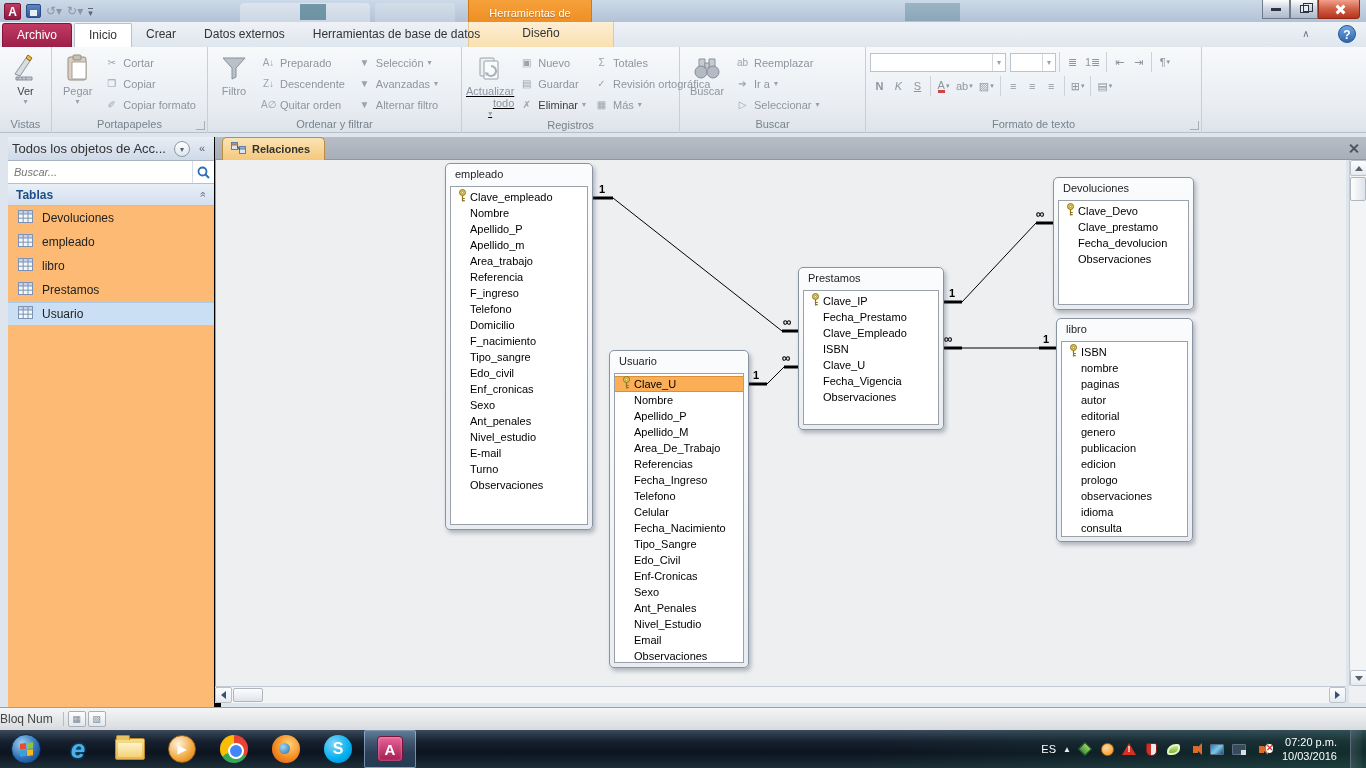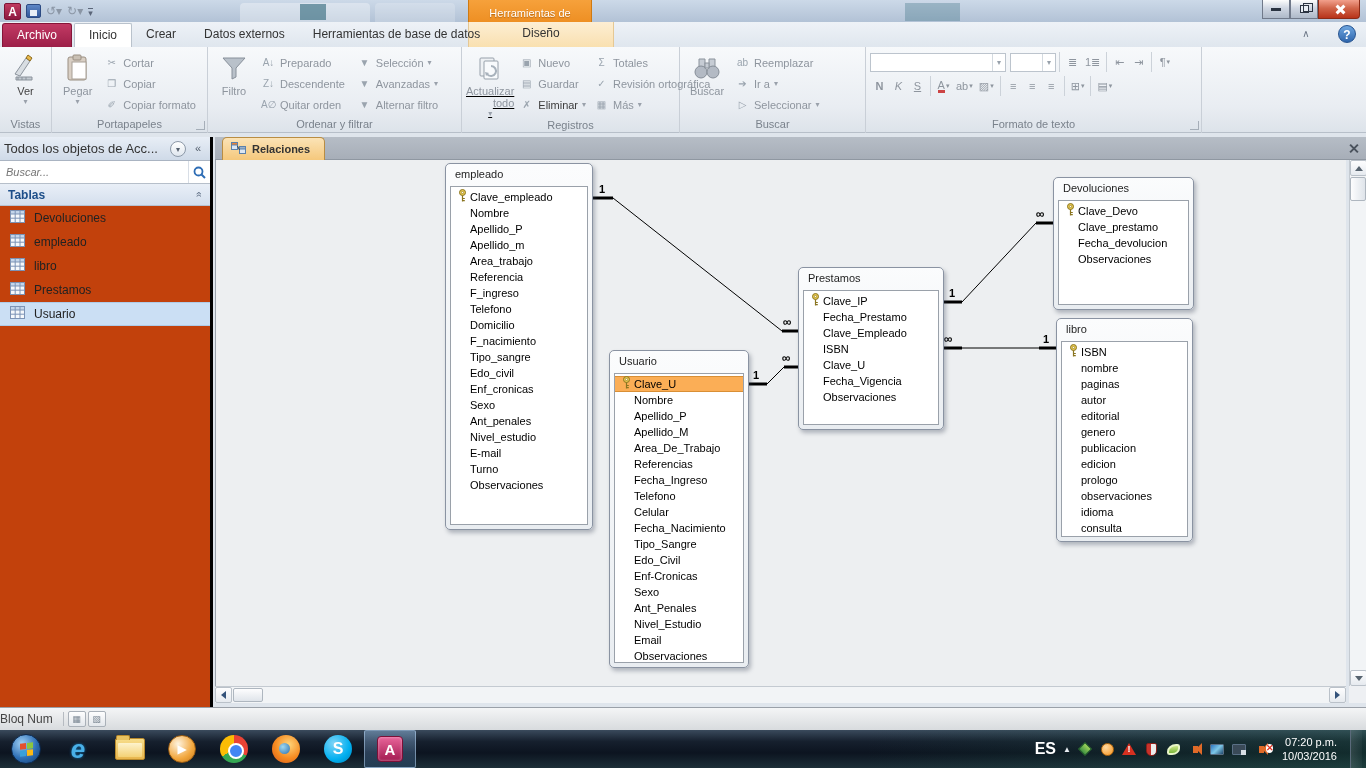--- a/index.html
+++ b/index.html
@@ -68,21 +68,21 @@
   .fbtn .dditem { font-size:7px; }
   .fsep { width:1px; height:20px; background:#ccd2d9; margin:0 3px; }
   .frow { display:flex; align-items:center; height:24px; }
   .fmt-bold{font-weight:bold;} .fmt-italic{font-style:italic;} .fmt-underline{text-decoration:underline;}
   .color-under { border-bottom:3px solid #c44; line-height:10px; }
 
   
   #workarea { position:absolute; left:0; top:133px; width:1366px; height:574px; background:#dfe5ec; }
 
   
-  #sidebar { position:absolute; left:0; top:4px; width:213px; height:570px; background:#c2410c; border-right:3px solid #000000; display:flex; flex-direction:column;}
+  #sidebar { position:absolute; left:8px; top:4px; width:213px; height:570px; background:#fdba74; border-right:7px solid #000000; display:flex; flex-direction:column;}
   #nav-header { height:24px; background:linear-gradient(#e8eef6,#cfdaE8); border-bottom:1px solid #aab4c2; display:flex; align-items:center; padding:0 4px; gap:4px;}
   #nav-header .nav-title { flex:1; font-size:13px; color:#333; white-space:nowrap; overflow:hidden;}
   .nav-round { width:16px; height:16px; border-radius:50%; border:1px solid #8d99a8; background:linear-gradient(#fff,#dfe6ee); color:#55606e; font-size:8px; text-align:center; line-height:15px;}
   .nav-collapse { width:16px; height:16px; color:#55606e; font-size:11px; text-align:center; line-height:15px;}
   #nav-search { height:23px; margin:0; display:flex; border-bottom:1px solid #b6bfca; background:#fff;}
   #nav-search input { flex:1; border:none; outline:none; font-size:11px; font-style:italic; color:#666; padding:0 6px; font-family:"Liberation Sans",sans-serif;}
   .search-btn { width:22px; display:flex; align-items:center; justify-content:center; border-left:1px solid #d8dee6; background:#fff;}
   #nav-section { height:22px; background:linear-gradient(#e9eff7,#d4dfee); border-bottom:1px solid #b6c2d2; display:flex; align-items:center; padding:0 8px;}
   #nav-section .sec-label { flex:1; font-size:12px; font-weight:bold; color:#1d4e89; }
   .sec-chev { color:#5a6a80; font-size:10px; transform:rotate(-90deg); }
@@ -148,21 +148,21 @@
   .folder::before { content:""; position:absolute; left:0; top:-4px; width:12px; height:4px; background:#e8c260; border:1px solid #b98a2c; border-bottom:none; border-radius:2px 2px 0 0;}
   .folder::after { content:""; position:absolute; left:2px; top:4px; right:2px; bottom:2px; background:linear-gradient(#fdf3cd,#f4d276); border-radius:1px;}
   .wmp { width:28px; height:28px; border-radius:50%; background:radial-gradient(circle at 35% 30%, #fef3df, #f2a73d 60%, #c67718); border:1px solid #9c5d12; display:flex; align-items:center; justify-content:center; color:#fff; font-size:12px;}
   .chrome { width:28px; height:28px; border-radius:50%; background:conic-gradient(#ea4335 0 33%, #34a853 0 66%, #fbbc05 0 100%); position:relative;}
   .chrome::after { content:""; position:absolute; left:8px; top:8px; width:12px; height:12px; border-radius:50%; background:#4285f4; border:2px solid #fff;}
   .firefox { width:28px; height:28px; border-radius:50%; background:radial-gradient(circle at 60% 35%, #ffd67b, #f58a20 55%, #d6551a); position:relative;}
   .firefox::after { content:""; position:absolute; left:7px; top:8px; width:11px; height:11px; border-radius:50%; background:radial-gradient(circle at 35% 35%, #9fd8f0, #2a6fb0);}
   .skype { width:28px; height:28px; border-radius:50%; background:radial-gradient(circle at 35% 30%, #7fd4f7, #00aff0 60%, #0081b8); color:#fff; font-weight:bold; font-size:16px; text-align:center; line-height:28px;}
   .access-ico { width:26px; height:26px; border-radius:4px; background:linear-gradient(#e9649a,#a21a50); border:1px solid #7c1038; color:#fff; font-weight:bold; font-size:15px; text-align:center; line-height:25px; box-shadow:inset 0 0 3px rgba(255,255,255,.5);}
   #tray { margin-left:auto; display:flex; align-items:center; gap:7px; padding-right:4px; z-index:2;}
-  .tray-lang { color:#fff; font-size:16px;font-weight:bold; }
+  .tray-lang { color:#fff; font-size:11px; }
   .tray-up { color:#e8edf2; font-size:8px; }
   .tray-ico { width:15px; height:15px; display:flex; align-items:center; justify-content:center; font-size:12px; position:relative;}
   .diamond { width:10px; height:10px; transform:rotate(45deg); background:linear-gradient(#9fd35a,#3f9142); border:1px solid #2c6e30;}
   .smiley { width:13px; height:13px; border-radius:50%; background:radial-gradient(circle at 35% 30%, #ffd9a0, #f5941e); border:1px solid #b56a10;}
   .warn { width:0; height:0; border-left:7px solid transparent; border-right:7px solid transparent; border-bottom:12px solid #d63020; position:relative;}
   .warn::after { content:"!"; position:absolute; left:-2px; top:1px; color:#fff; font-size:9px; font-weight:bold;}
   .shield { width:11px; height:13px; border-radius:2px 2px 5px 5px; background:linear-gradient(90deg,#c8322b 50%, #ececec 50%); border:1px solid #8a1f1a;}
   .leaf { width:13px; height:11px; background:linear-gradient(#cfe98a,#7ab53a); border:2px solid #e8f5c8; border-radius:70% 20% 60% 20%; }
   .speaker { width:5px; height:7px; background:#e06a28; position:relative; }
   .speaker::before { content:""; position:absolute; left:3px; top:-3px; border-top:6px solid transparent; border-bottom:6px solid transparent; border-right:6px solid #e06a28;}

